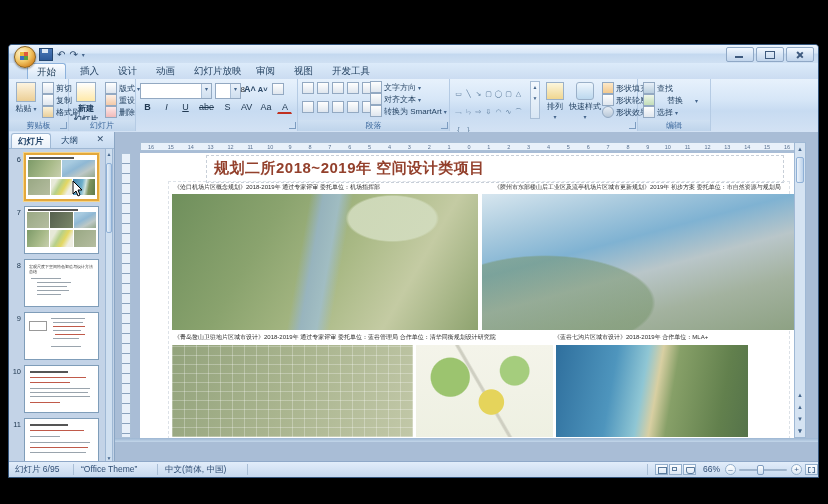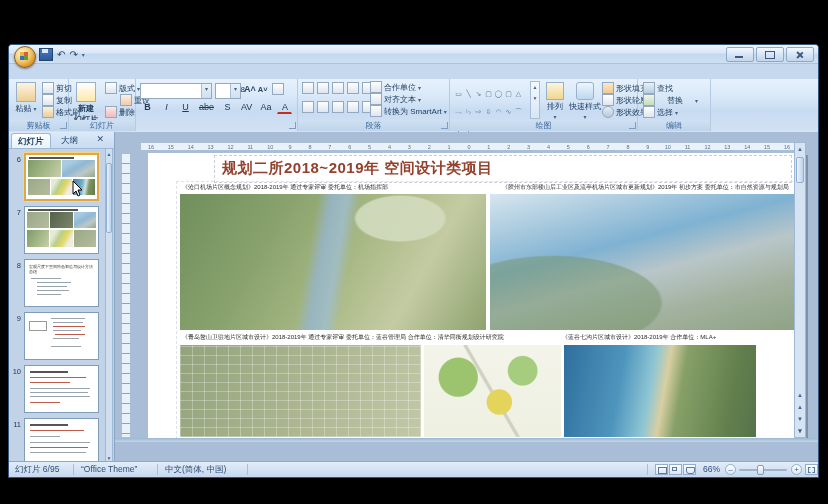--- a/index.html
+++ b/index.html
@@ -94,21 +94,21 @@
   .g-sea{background:linear-gradient(100deg,#3f7fa8,#6fb0cc 40%,#cfe2de 55%,#7e9460 70%,#5f7a49);}
   .g-dark{background:linear-gradient(120deg,#55604e,#7a8668);}
   
   #editor{position:absolute;left:106px;top:0;right:0;height:332px;}
   #hruler{position:absolute;left:25px;top:10px;width:658px;height:9px;background:#e9f1fa;
        border:1px solid #aabfd6;box-sizing:border-box;display:flex;font-size:5.5px;color:#5a7291;}
   #hruler span{flex:1;text-align:center;line-height:8px;}
   #vruler{position:absolute;left:6px;top:21px;width:10px;height:285px;background:#e9f1fa;
        border:1px solid #aabfd6;box-sizing:border-box;
        background-image:repeating-linear-gradient(#e9f1fa 0 9px,#8aa2bd 9px 10px);}
-  #canvas{position:absolute;left:33px;top:21px;width:658px;height:285px;background:#fff;
+  #canvas{position:absolute;left:25px;top:21px;width:658px;height:285px;background:#fff;
        box-shadow:2px 2px 0 rgba(70,90,115,.45);}
   .ph{position:absolute;border:1px dashed #c8cfd8;}
   #slidetitle{position:absolute;left:74px;top:6px;font-size:15px;font-weight:bold;color:#93402c;
        letter-spacing:.5px;white-space:nowrap;}
   .cap{position:absolute;font-size:6px;color:#2a2a2a;white-space:nowrap;}
   .simg{position:absolute;}
   #img1{background:
      radial-gradient(ellipse at 72% 18%,rgba(210,220,190,.9) 0 14%,transparent 15%),
      linear-gradient(100deg,transparent 42%,rgba(150,180,200,.85) 46%,rgba(160,190,205,.85) 51%,transparent 55%),
      linear-gradient(120deg,#6f8f5c 0%,#8aa36e 30%,#a9b985 55%,#c4cba3 75%,#8ea36f 100%);}
@@ -173,20 +173,30 @@
       <div class="wbtn">
           <span class="box"></span>
         </div>
       <div class="wbtn">
           <span class="x1"></span>
           <span class="x2"></span>
         </div>
     </div>
   </div>
 
+  <div id="tabstrip">
+    <span class="rtab active" style="left:18px;">开始</span>
+    <span class="rtab" style="left:62px;">插入</span>
+    <span class="rtab" style="left:100px;">设计</span>
+    <span class="rtab" style="left:138px;">动画</span>
+    <span class="rtab" style="left:176px;">幻灯片放映</span>
+    <span class="rtab" style="left:238px;">审阅</span>
+    <span class="rtab" style="left:276px;">视图</span>
+    <span class="rtab" style="left:314px;">开发工具</span>
+  </div>
 
   <div id="ribbon">
 
     <div class="rgroup" style="left:0;width:60px;">
       <div class="bigbtn" style="left:2px;">
         <div class="bigic" style="background:linear-gradient(#fdf4e0,#eccf96);"></div>
         <span>粘贴</span>
         <span class="caret">▾</span>
       </div>
       <div class="smallrow" style="left:33px;top:3px;">
@@ -209,21 +219,21 @@
       <div class="bigbtn" style="left:2px;font-weight:bold;">
         <div class="bigic" style="background:linear-gradient(#fefefe,#ffe9a8);"></div>
         <span>新建</span><br>
         <span>幻灯片</span>
       </div>
       <div class="smallrow" style="left:36px;top:3px;">
           <span class="i10"></span>
           <span>版式</span>
           <span class="caret">▾</span>
         </div>
-      <div class="smallrow" style="left:36px;top:15px;margin-left:15px;">
+      <div class="smallrow" style="left:36px;top:15px;">
           <span class="i10" style="background:linear-gradient(#fdf0e6,#f3c9a8);"></span>
           <span>重设</span>
         </div>
       <div class="smallrow" style="left:36px;top:27px;">
           <span class="i10" style="background:linear-gradient(#fde8e8,#f0baba);"></span>
           <span>删除</span>
         </div>
       <div class="glabel">幻灯片</div>
     </div>
 
@@ -260,21 +270,21 @@
       </div>
       <div class="smallrow" style="left:4px;top:22px;gap:3px;">
         <span class="i10"></span>
         <span class="i10"></span>
         <span class="i10"></span>
         <span class="i10"></span>
         <span class="i10"></span>
       </div>
       <div class="smallrow" style="left:72px;top:2px;">
           <span class="i10"></span>
-          <span>合作单位</span>
+          <span>文字方向</span>
           <span class="caret">▾</span>
         </div>
       <div class="smallrow" style="left:72px;top:14px;">
           <span class="i10"></span>
           <span>对齐文本</span>
           <span class="caret">▾</span>
         </div>
       <div class="smallrow" style="left:72px;top:26px;text-align:right;">
           <span class="i10"></span>
           <span>转换为 SmartArt</span>
@@ -302,21 +312,20 @@
           <span>形状填充</span>
         </div>
       <div class="smallrow" style="left:152px;top:15px;">
           <span class="i10"></span>
           <span>形状轮廓</span>
         </div>
       <div class="smallrow" style="left:152px;top:27px;">
           <span class="i10" style="border-radius:50%;background:linear-gradient(#e8eef5,#b9c8d8);"></span>
           <span>形状效果</span>
         </div>
-      <div class="glabel">绘图</div>
       <span class="launcher"></span>
     </div>
 
     <div class="rgroup" style="left:629px;width:73px;">
       <div class="smallrow" style="left:5px;top:3px;">
           <span class="i10" style="background:linear-gradient(#e8f0f8,#b9cede);"></span>
           <span>查找</span>
         </div>
       <div class="smallrow" style="left:5px;top:15px;gap:12px;">
           <span class="i10" style="background:linear-gradient(#eef6ea,#c2ddb8);"></span>

